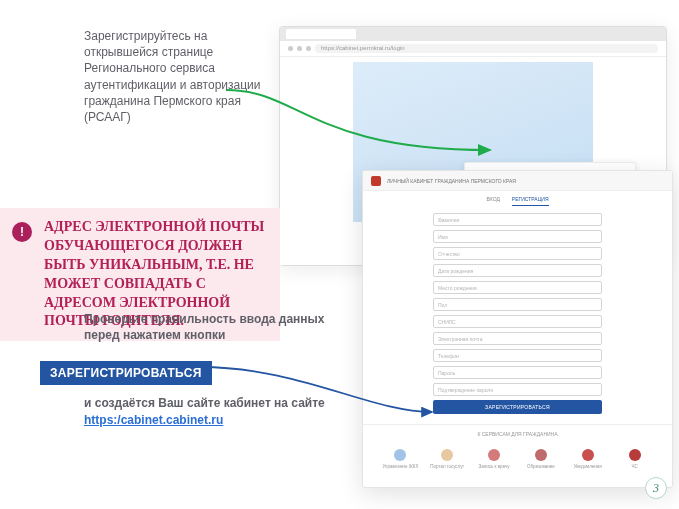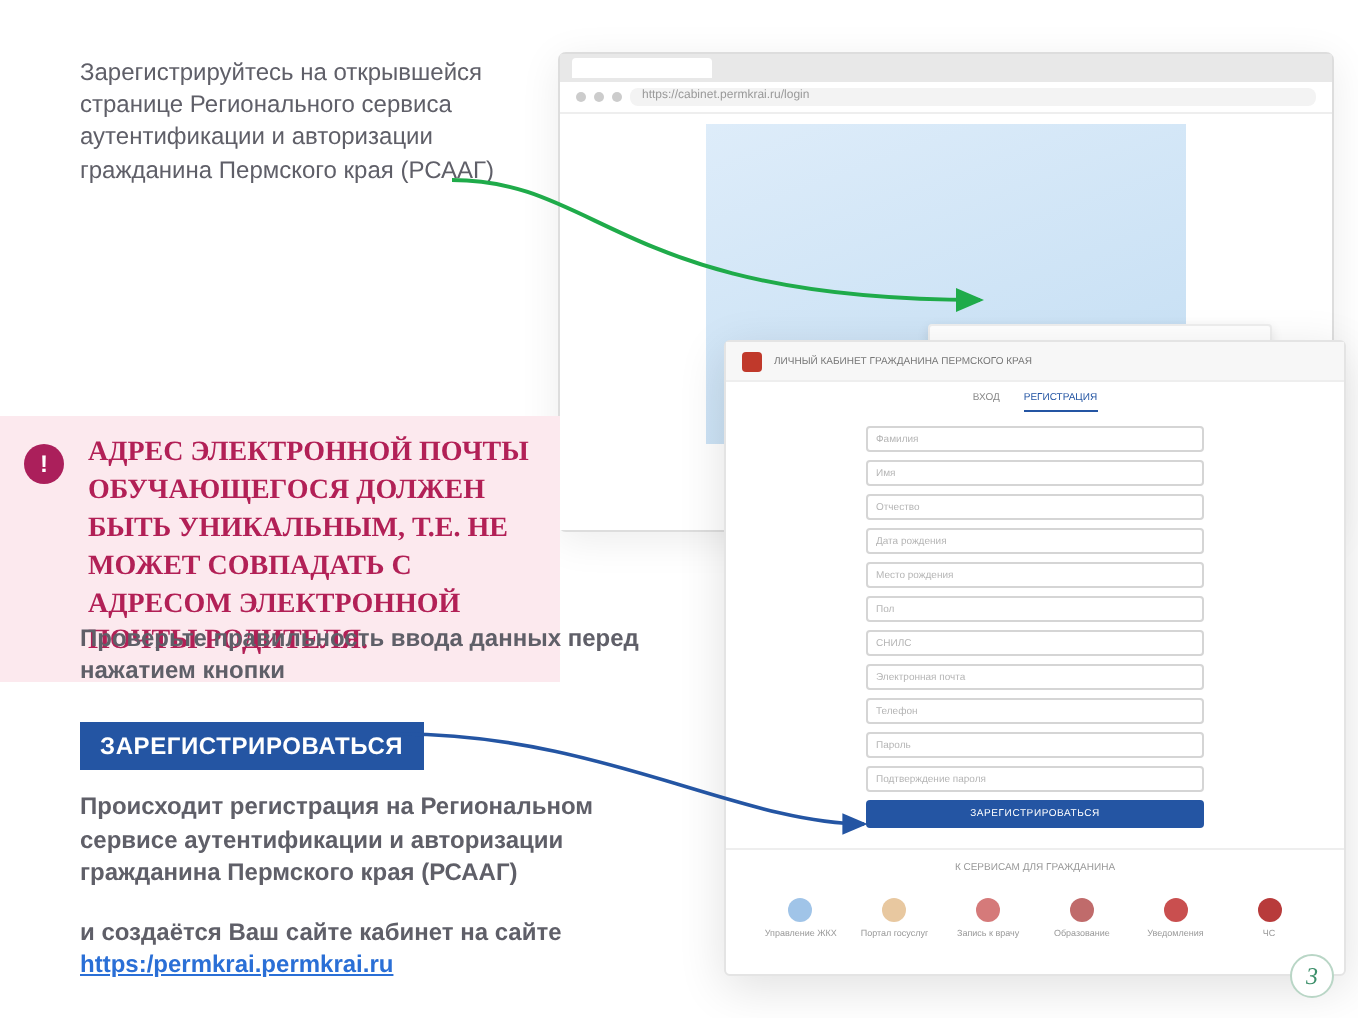--- a/index.html
+++ b/index.html
@@ -13,21 +13,21 @@
     position: relative;
     overflow: hidden;
   }
   .left-col {
     position: absolute;
     left: 40px;
     top: 28px;
     width: 230px;
     z-index: 10;
   }
-  .para { margin-bottom: 14px; line-height: 1.35; }
+  .para { margin-bottom: 14px; line-height: 1.35; margin-left: 44px; }
   .warning-banner {
     position: absolute;
     left: 0;
     top: 208px;
     width: 280px;
     background: #fce9ee;
     padding: 10px 12px 10px 44px;
     z-index: 5;
   }
   .warn-icon {
@@ -244,24 +244,23 @@
 </div>
 
 <div class="warning-banner">
   <div class="warn-icon">!</div>
   <div class="warn-text">АДРЕС ЭЛЕКТРОННОЙ ПОЧТЫ ОБУЧАЮЩЕГОСЯ ДОЛЖЕН БЫТЬ УНИКАЛЬНЫМ, Т.Е. НЕ МОЖЕТ СОВПАДАТЬ С АДРЕСОМ ЭЛЕКТРОННОЙ ПОЧТЫ РОДИТЕЛЯ.</div>
 </div>
 
 <div class="lower-block">
   <p class="para lower-text">Проверьте правильность ввода данных перед нажатием кнопки</p>
   <div class="reg-button">ЗАРЕГИСТРИРОВАТЬСЯ</div>
-  <p class="para lower-text">Происходит регистрация на Региональном сервисе аутентификации и авторизации гражданина Пермского края (РСААГ)</p>
   <p class="para lower-text">
     <span>и создаётся Ваш сайте кабинет на сайте </span>
-    <a class="link">https:/permkrai.permkrai.ru</a>
+    <a class="link">https:/cabinet.cabinet.ru</a>
   </p>
 </div>
 
 <div class="browser1">
   <div class="browser1-tabs">
     <div class="b1-tab"></div>
   </div>
   <div class="browser1-url">
     <div class="nav-dot"></div>
     <div class="nav-dot"></div>

